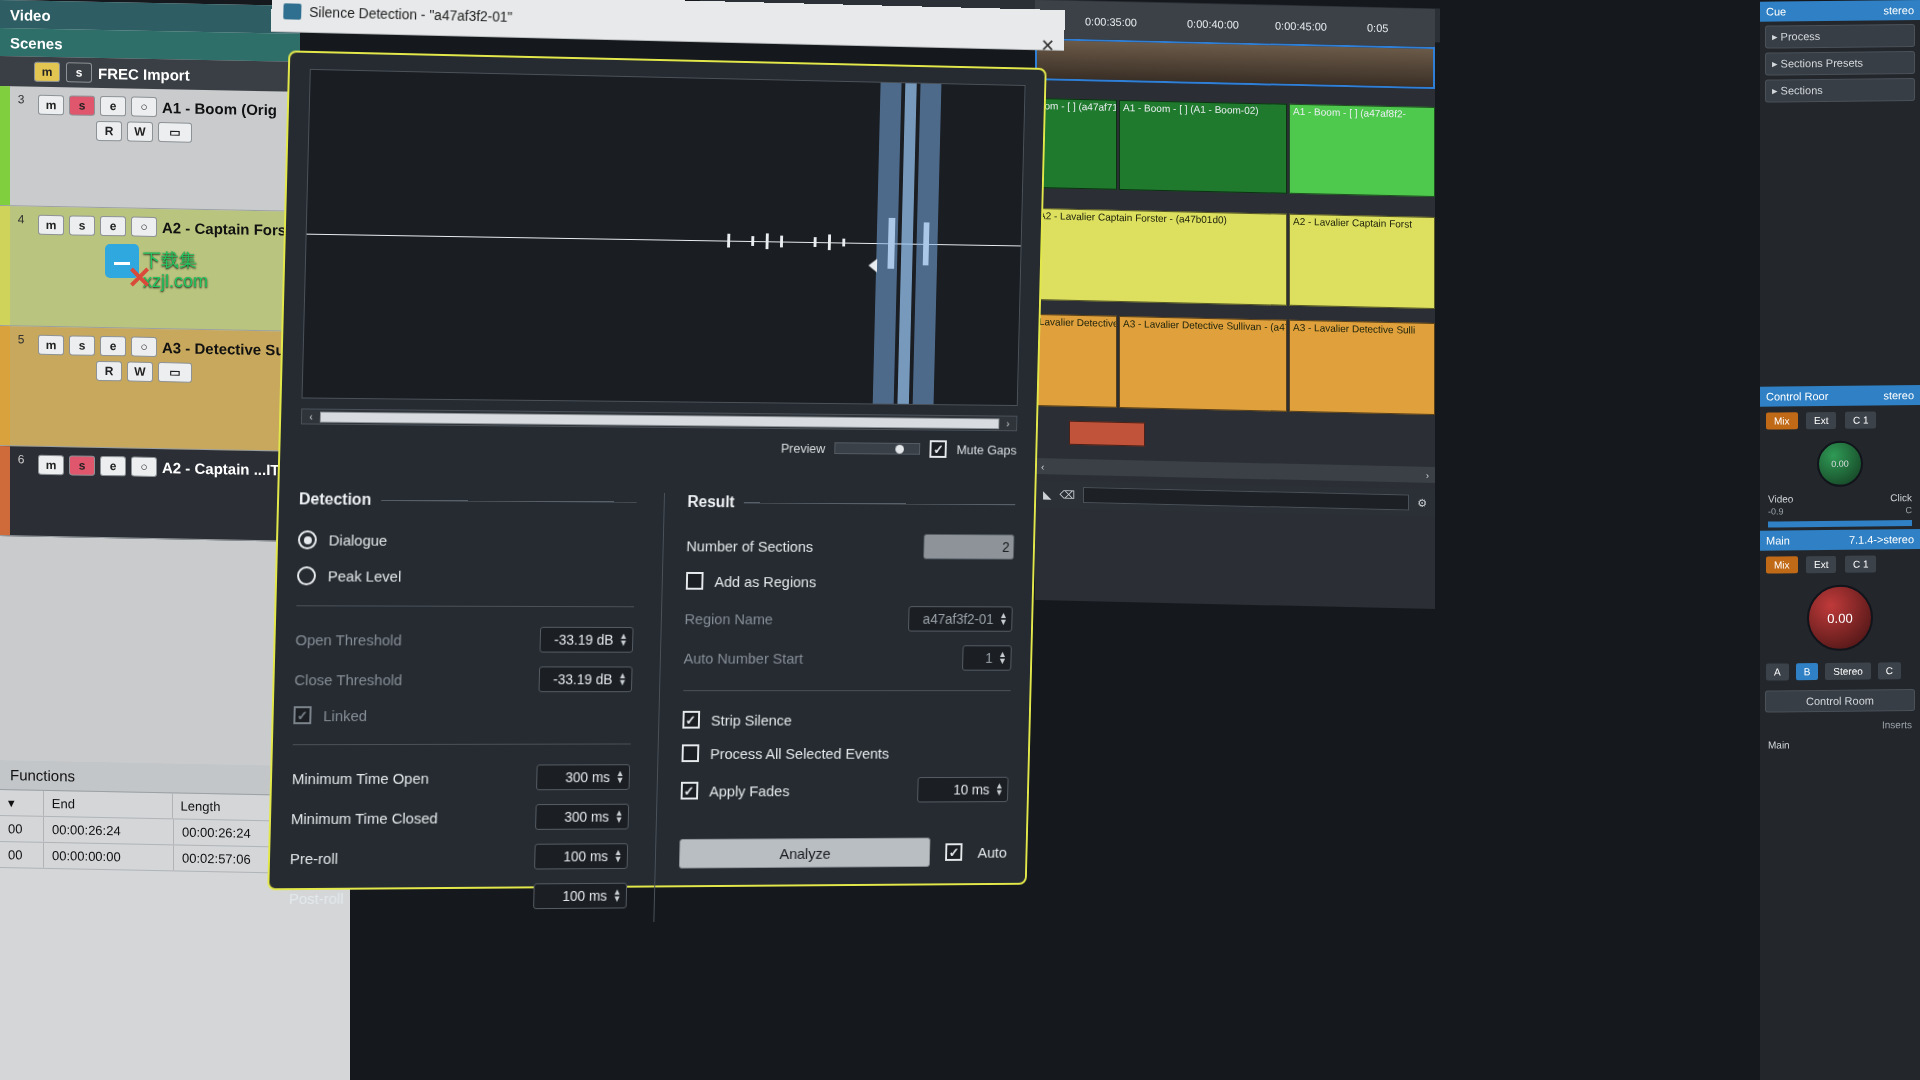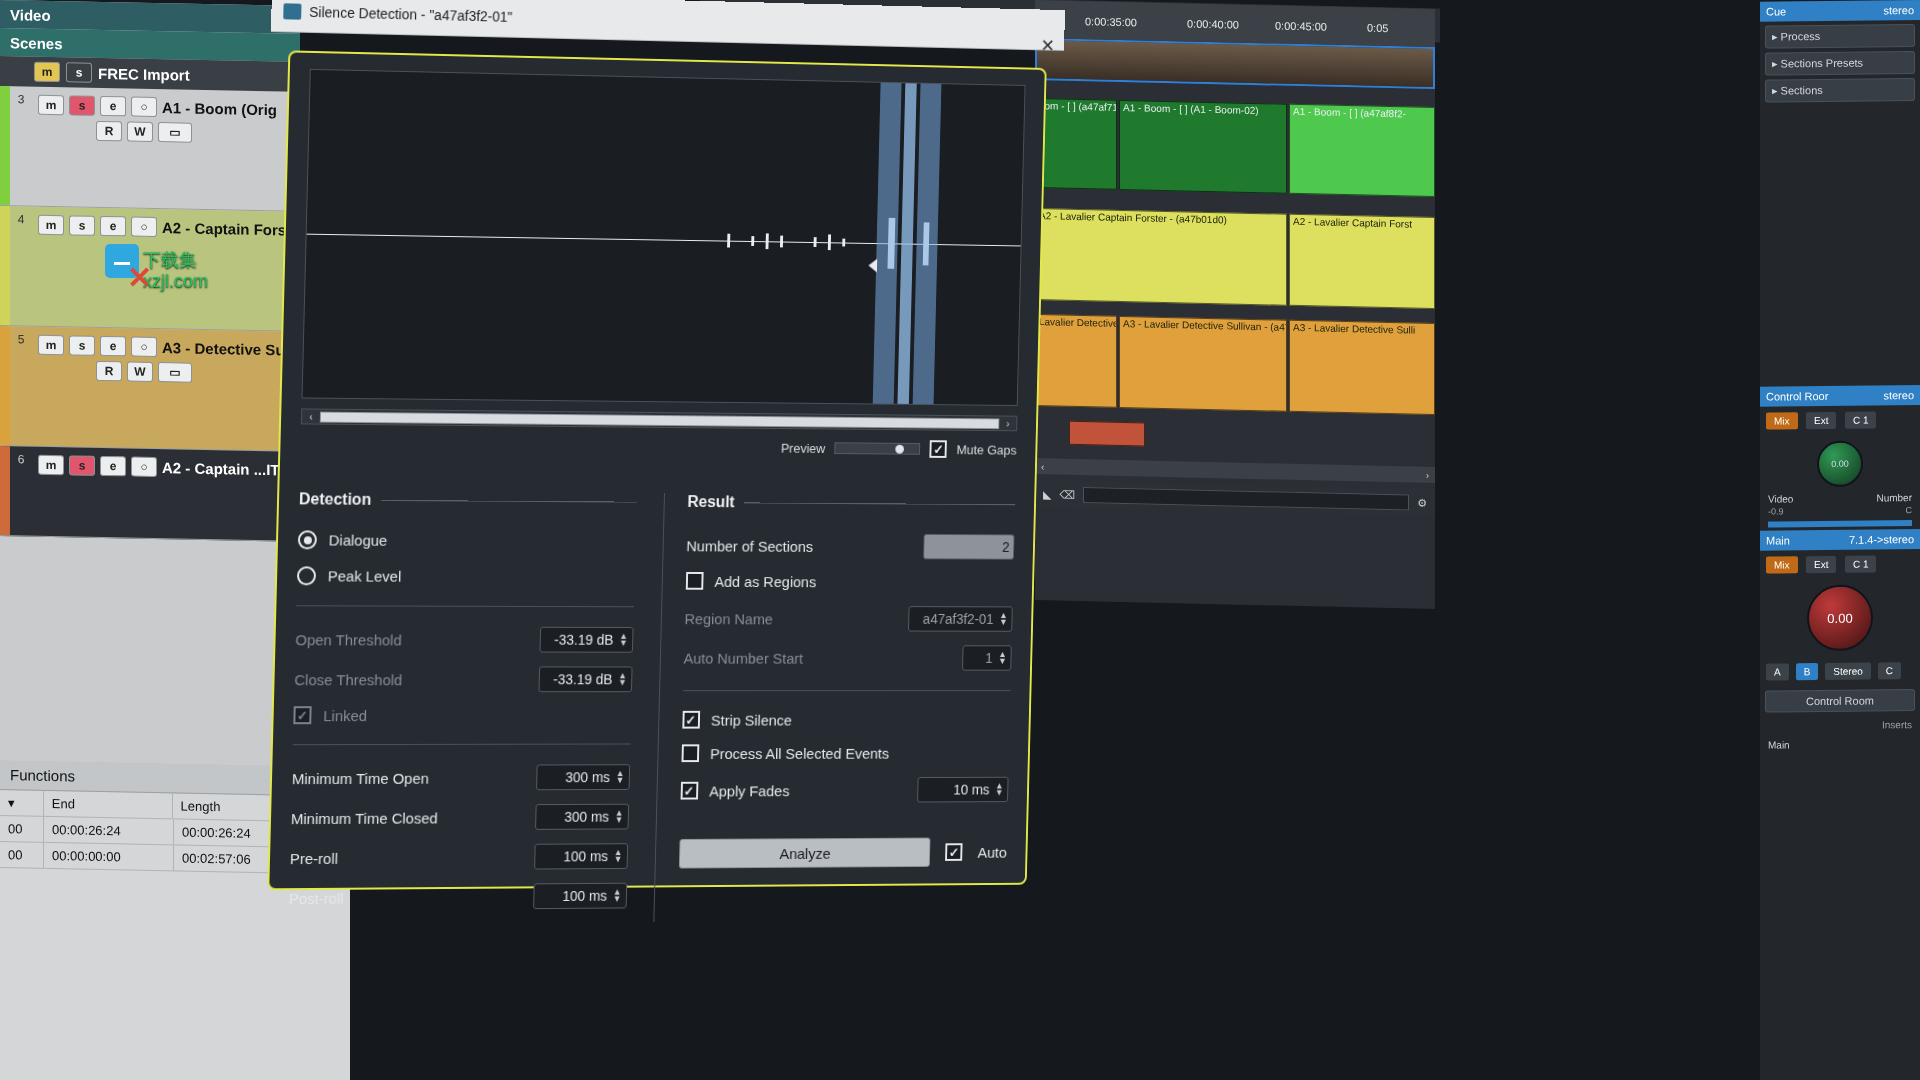--- a/index.html
+++ b/index.html
@@ -333,21 +333,21 @@
       <div style="padding:4px">
         <span class="minitab">Mix</span>
         <span class="minitab g">Ext</span>
         <span class="minitab g">C 1</span>
       </div>
       <div class="knob green">
         <span>0.00</span>
       </div>
       <div style="color:#cfd4d8;font-size:10px;padding:0 8px;display:flex;justify-content:space-between">
         <span>Video</span>
-        <span>Number</span>
+        <span>Click</span>
       </div>
       <div style="color:#9aa2a9;font-size:9px;padding:2px 8px;display:flex;justify-content:space-between">
         <span>-0.9</span>
         <span>C</span>
       </div>
       <div style="height:6px;background:#2f80c4;margin:3px 8px"></div>
       <div class="cr-hdr">
         <span>Main</span>
         <span>7.1.4-&gt;stereo</span>
       </div>

